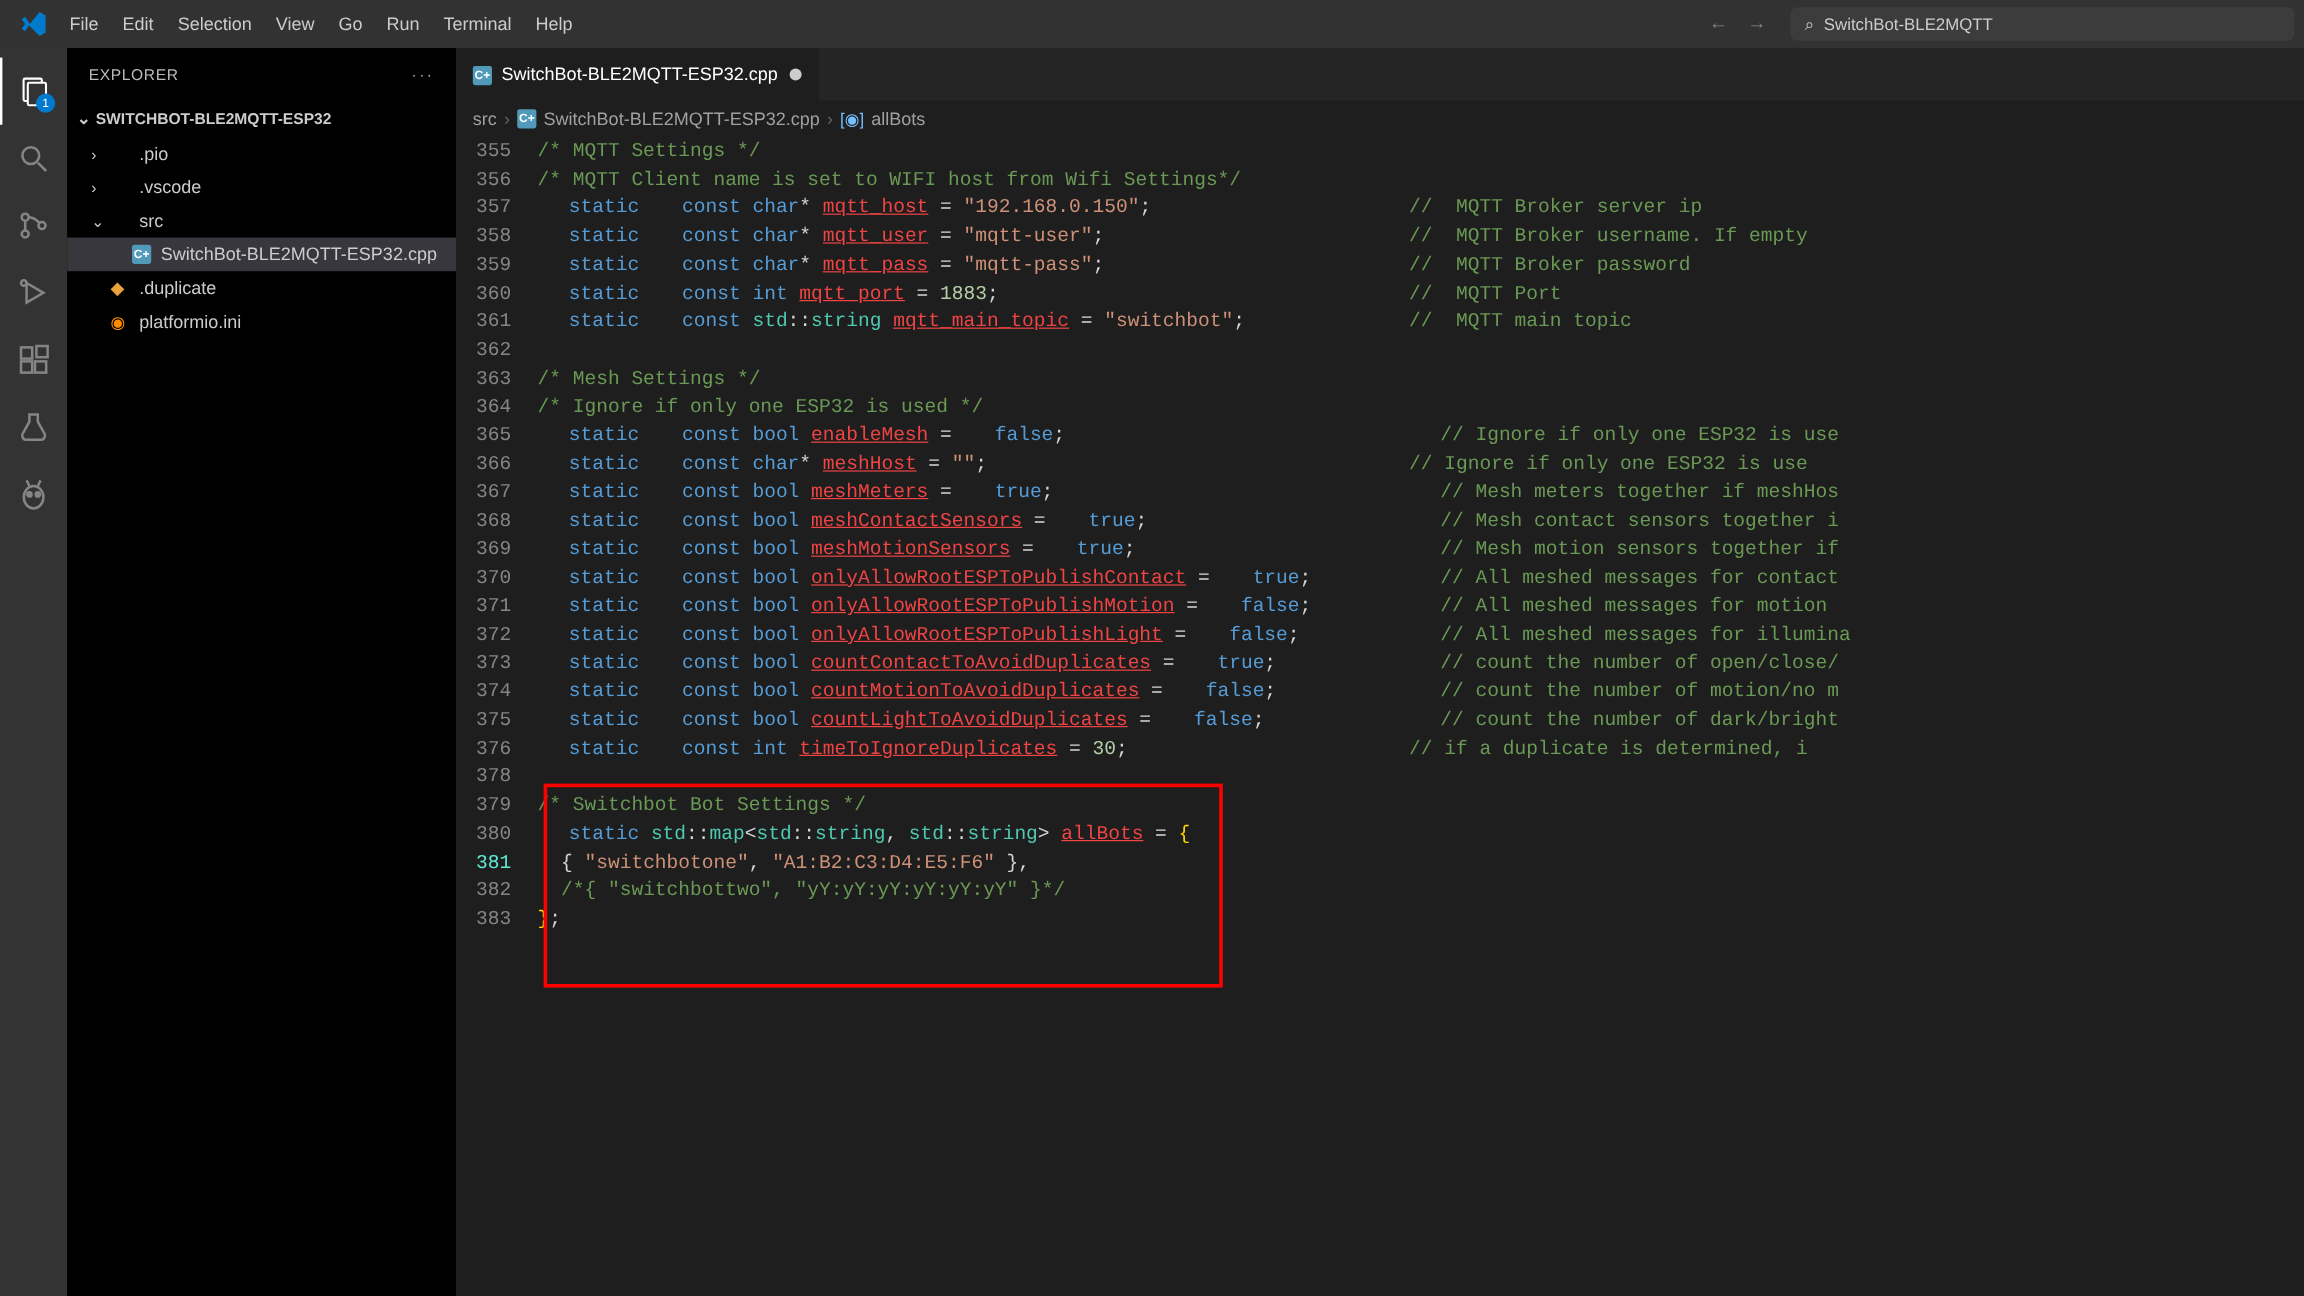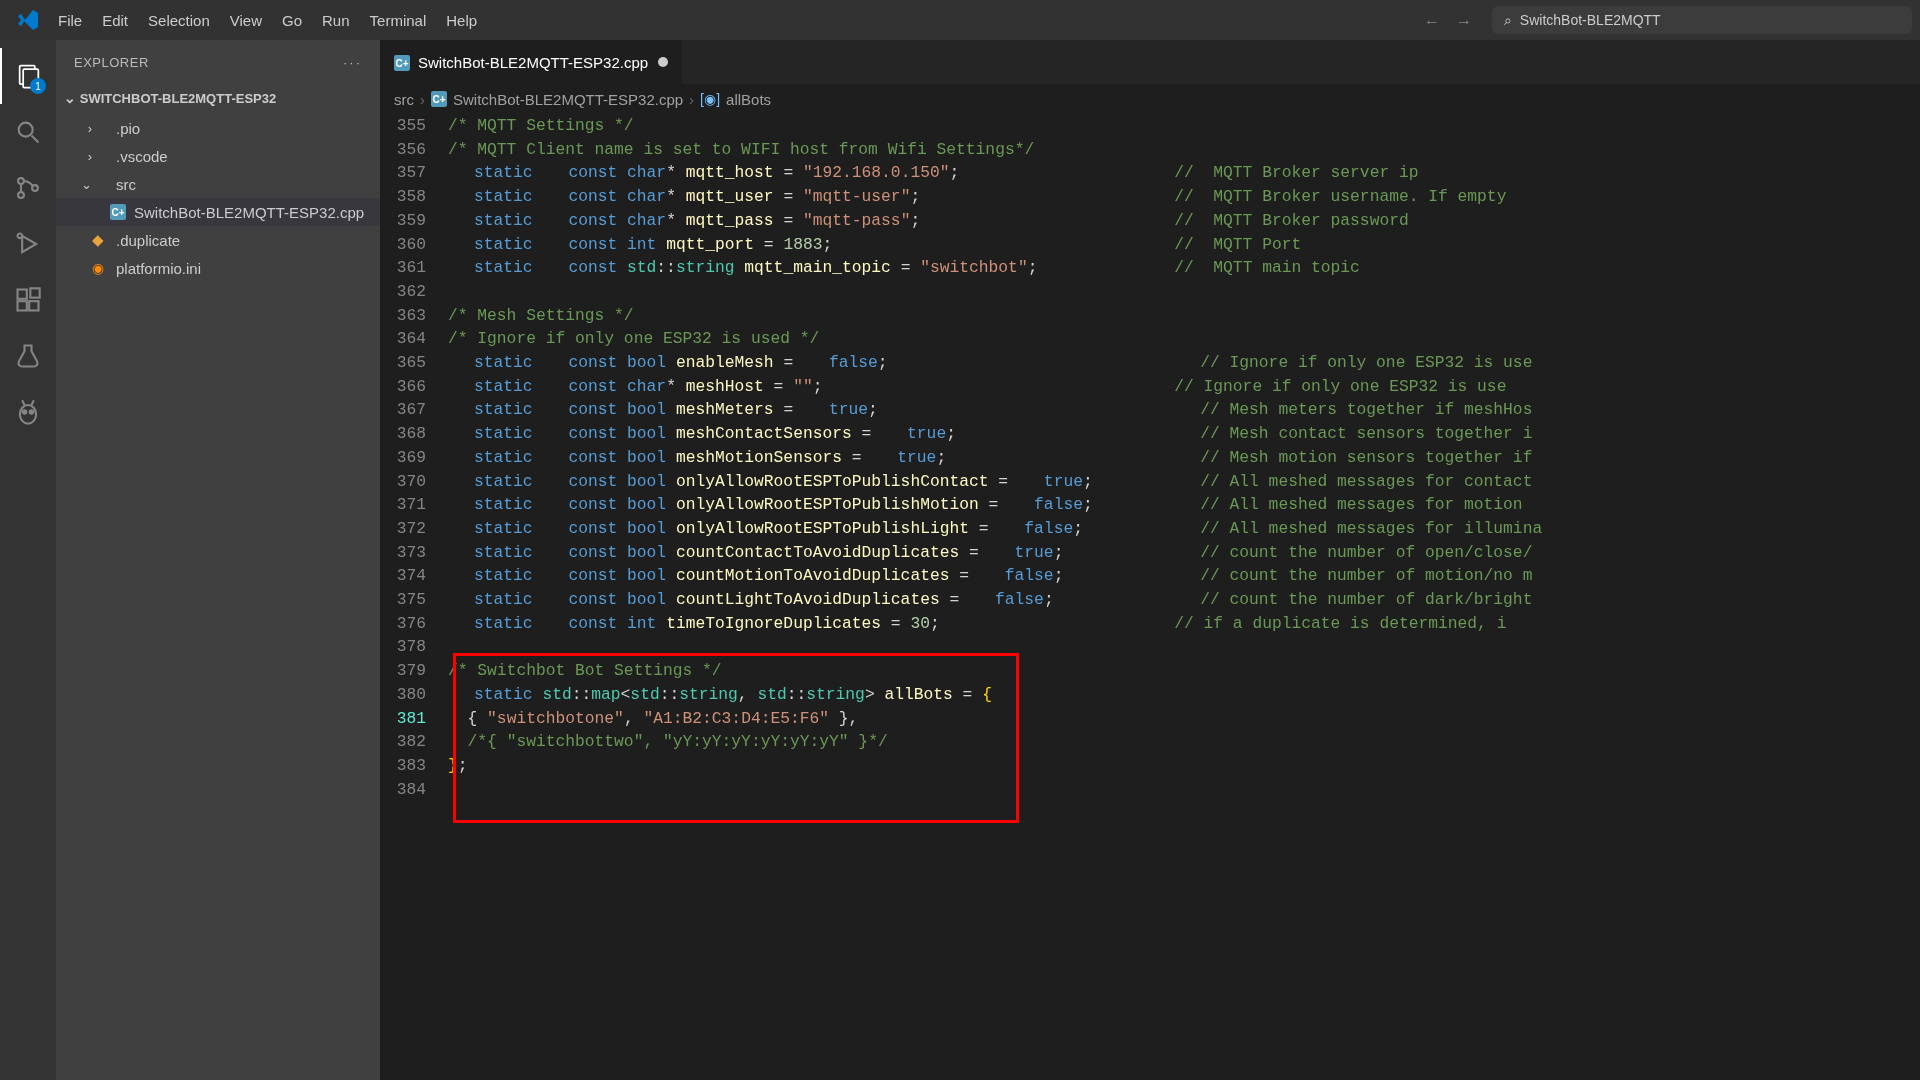--- a/index.html
+++ b/index.html
@@ -62,24 +62,23 @@
   background: #007acc;
   color: #fff;
   border-radius: 10px;
   font-size: 10px;
   min-width: 16px; height: 16px;
   display: flex; align-items: center; justify-content: center;
   padding: 0 3px;
 }
 .sidebar {
   width: 324px;
-  background: #404040;
+  background: #000000;
   display: flex;
   flex-direction: column;
-  text-align: right;
 }
 .sidebar-header {
   height: 44px;
   display: flex;
   align-items: center;
   justify-content: space-between;
   padding: 0 18px;
   color: #bbbbbb;
   font-size: 13px;
   letter-spacing: 0.5px;
@@ -148,21 +147,21 @@
 .hl-box {
   position: absolute;
   border: 3px solid #ff0000;
   pointer-events: none;
 }
 
 .tk-c { color: #6a9955; } 
 .tk-k { color: #569cd6; margin-left: 26px; } 
 .tk-t { color: #569cd6; } 
 .tk-ns { color: #4ec9b0; } 
-.tk-v { color: #fef9c3; } 
+.tk-v { color: #ef4444; text-decoration: underline; } 
 .tk-s { color: #ce9178; } 
 .tk-n { color: #b5cea8; text-align: center; } 
 .tk-p { color: #d4d4d4; } 
 .tk-b { color: #ffd700; } 
 .ficon-cpp {
   width: 16px; height: 16px; background: #519aba; color: #fff;
   border-radius: 2px; font-size: 10px; font-weight: bold;
   display: inline-flex; align-items: center; justify-content: center;
 }
 .ficon-git { color: #e8a33d; font-size: 15px; }
@@ -341,18 +340,17 @@
           <div class="line"><span class="gutter">373</span><span class="content"><span class="tk-k">static </span><span class="tk-k">const </span><span class="tk-t">bool </span><span class="tk-v">countContactToAvoidDuplicates</span><span class="tk-p"> = </span><span class="tk-k">true</span><span class="tk-p">;</span><span>              </span><span class="tk-c">// count the number of open/close/</span></span></div>
           <div class="line"><span class="gutter">374</span><span class="content"><span class="tk-k">static </span><span class="tk-k">const </span><span class="tk-t">bool </span><span class="tk-v">countMotionToAvoidDuplicates</span><span class="tk-p"> = </span><span class="tk-k">false</span><span class="tk-p">;</span><span>              </span><span class="tk-c">// count the number of motion/no m</span></span></div>
           <div class="line"><span class="gutter">375</span><span class="content"><span class="tk-k">static </span><span class="tk-k">const </span><span class="tk-t">bool </span><span class="tk-v">countLightToAvoidDuplicates</span><span class="tk-p"> = </span><span class="tk-k">false</span><span class="tk-p">;</span><span>               </span><span class="tk-c">// count the number of dark/bright</span></span></div>
           <div class="line"><span class="gutter">376</span><span class="content"><span class="tk-k">static </span><span class="tk-k">const </span><span class="tk-t">int </span><span class="tk-v">timeToIgnoreDuplicates</span><span class="tk-p"> = </span><span class="tk-n">30</span><span class="tk-p">;</span><span>                        </span><span class="tk-c">// if a duplicate is determined, i</span></span></div>
           <div class="line"><span class="gutter">378</span><span class="content"></span></div>
           <div class="line"><span class="gutter">379</span><span class="content"><span class="tk-c">/* Switchbot Bot Settings */</span></span></div>
           <div class="line"><span class="gutter">380</span><span class="content"><span class="tk-k">static </span><span class="tk-ns">std</span><span class="tk-p">::</span><span class="tk-ns">map</span><span class="tk-p">&lt;</span><span class="tk-ns">std</span><span class="tk-p">::</span><span class="tk-ns">string</span><span class="tk-p">, </span><span class="tk-ns">std</span><span class="tk-p">::</span><span class="tk-ns">string</span><span class="tk-p">&gt; </span><span class="tk-v">allBots</span><span class="tk-p"> = </span><span class="tk-b">{</span></span></div>
           <div class="line current"><span class="gutter">381</span><span class="content"><span class="tk-p">  { </span><span class="tk-s">"switchbotone"</span><span class="tk-p">, </span><span class="tk-s">"A1:B2:C3:D4:E5:F6"</span><span class="tk-p"> },</span></span></div>
           <div class="line"><span class="gutter">382</span><span class="content"><span class="tk-p">  </span><span class="tk-c">/*{ "switchbottwo", "yY:yY:yY:yY:yY:yY" }*/</span></span></div>
           <div class="line"><span class="gutter">383</span><span class="content"><span class="tk-b">}</span><span class="tk-p">;</span></span></div>
-          <div class="line"><span class="gutter">384</span><span class="content"></span></div>
         </div>
       <div class="hl-box" style="top: 539.1px; left: 73px; width: 566px; height: 169.9px;"></div>
     </div>
   </div>
 </div>
 
 </body></html>

